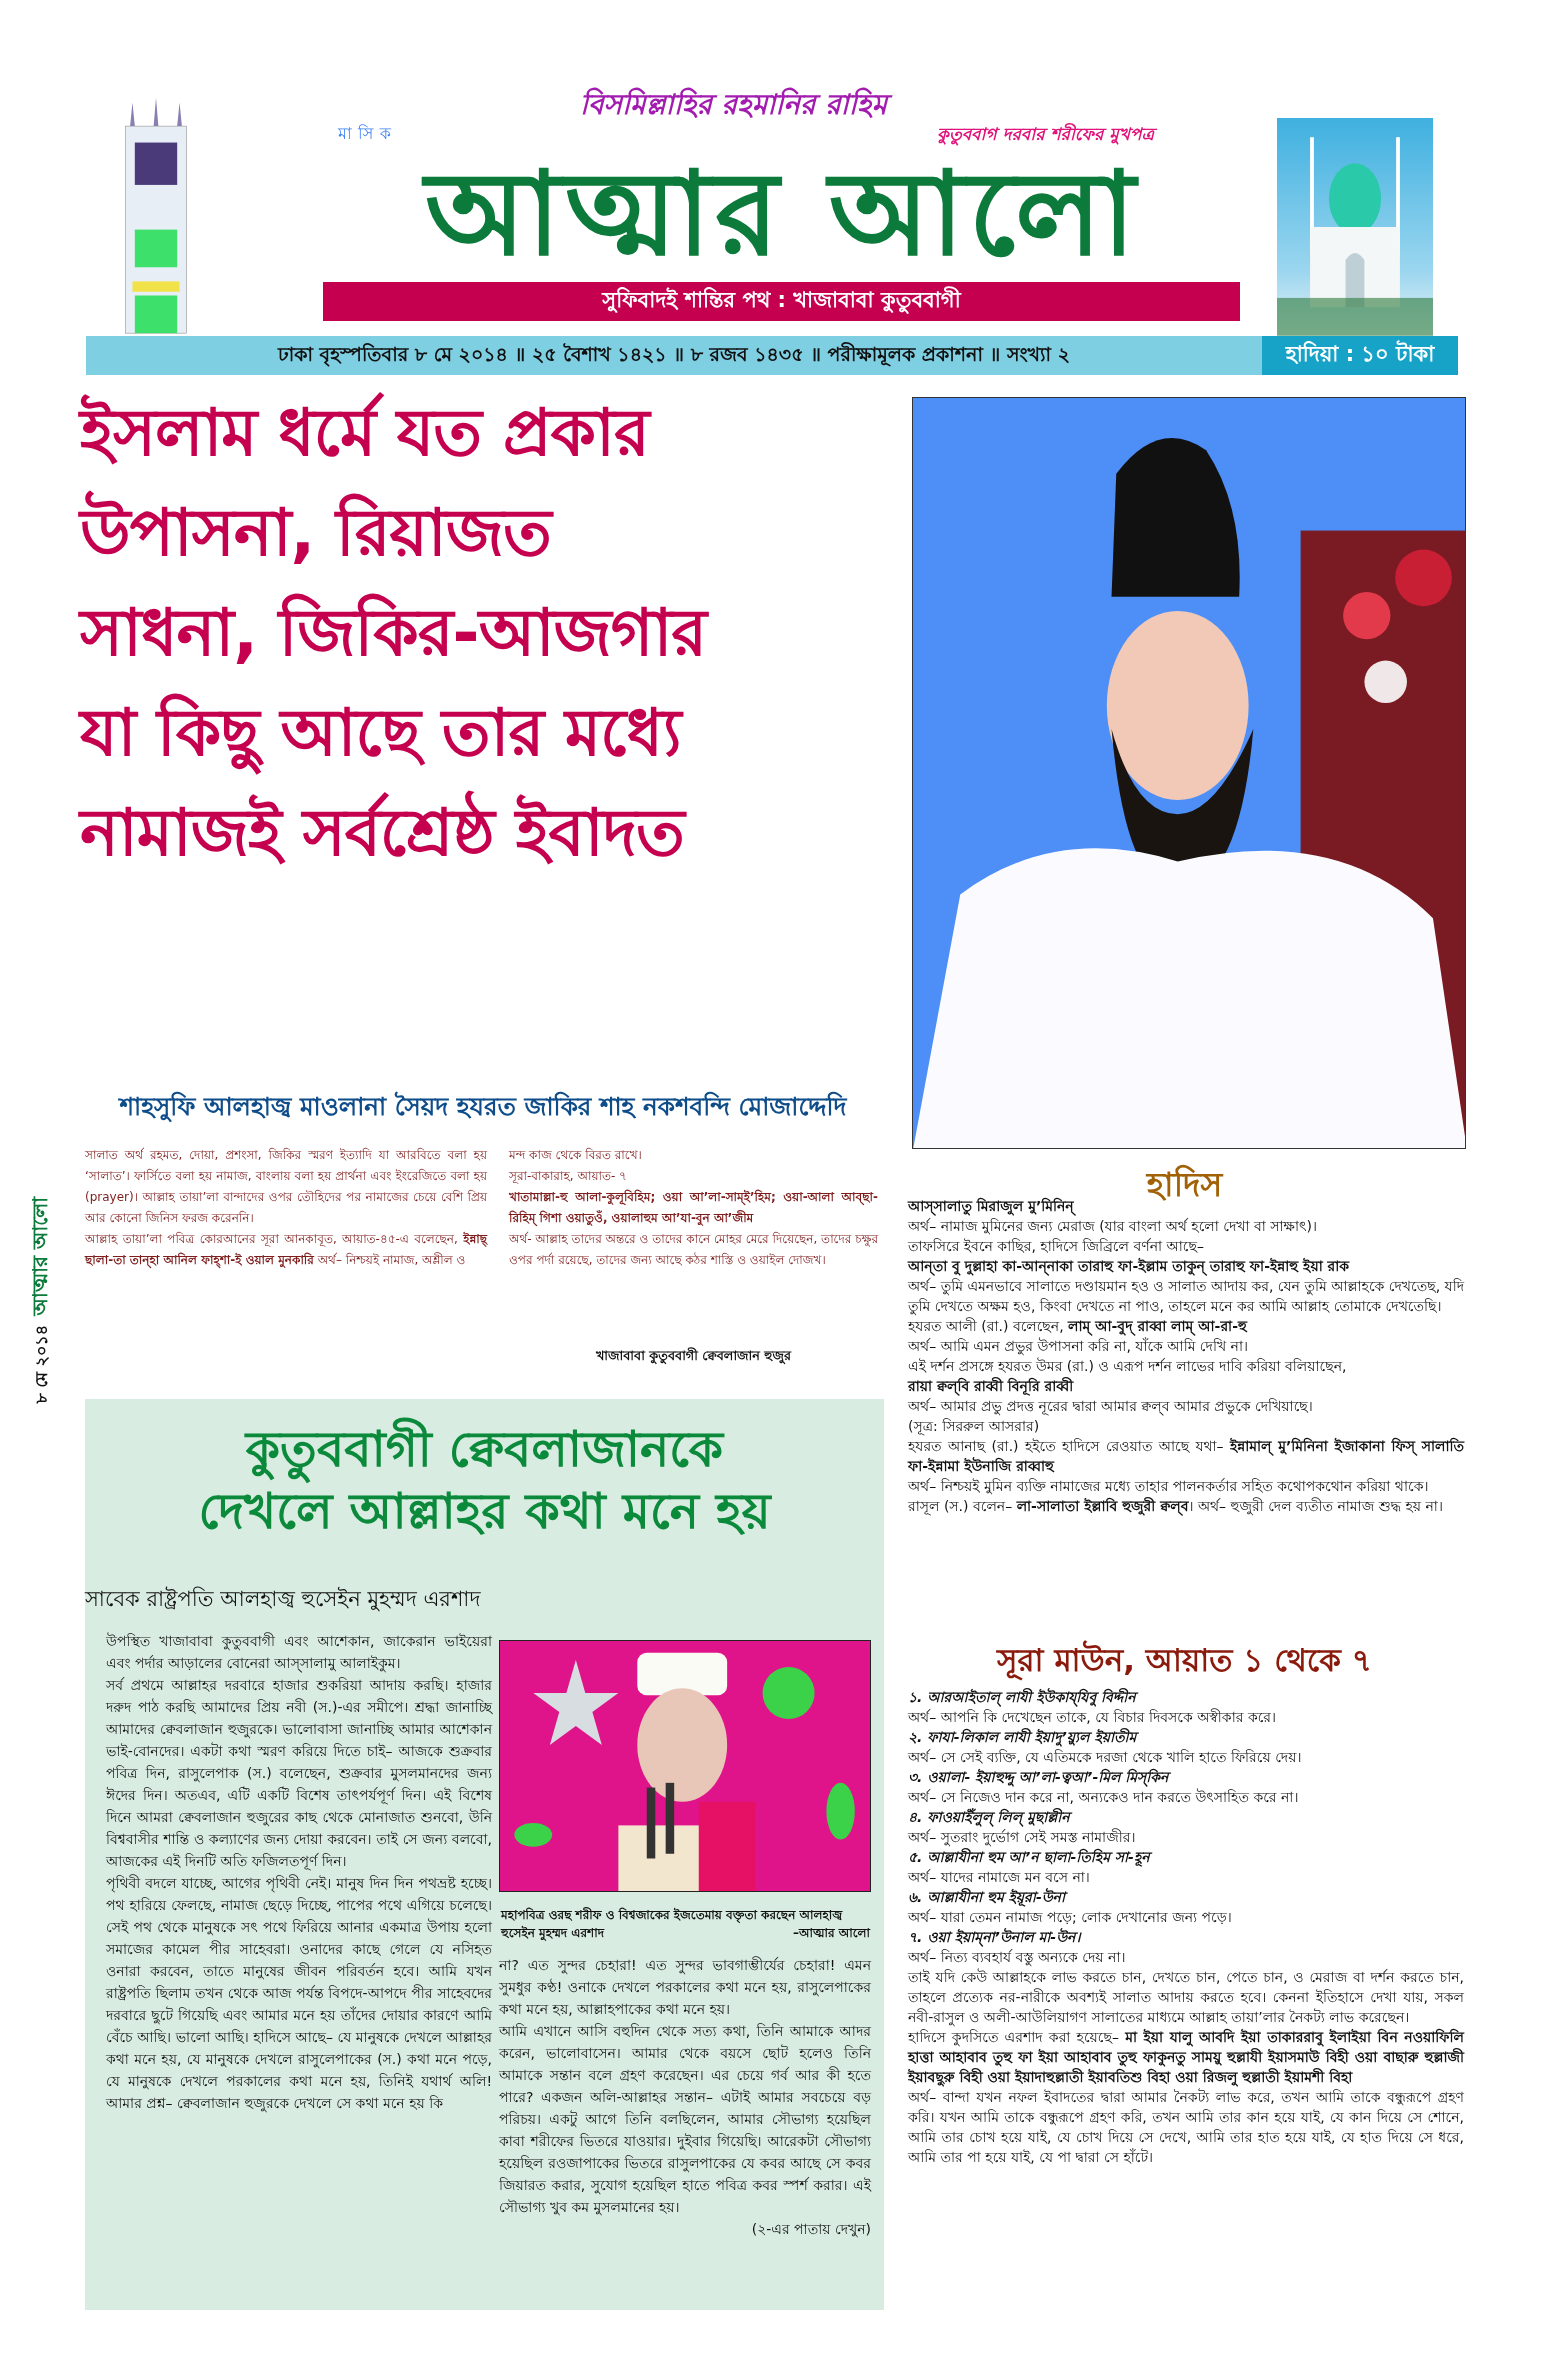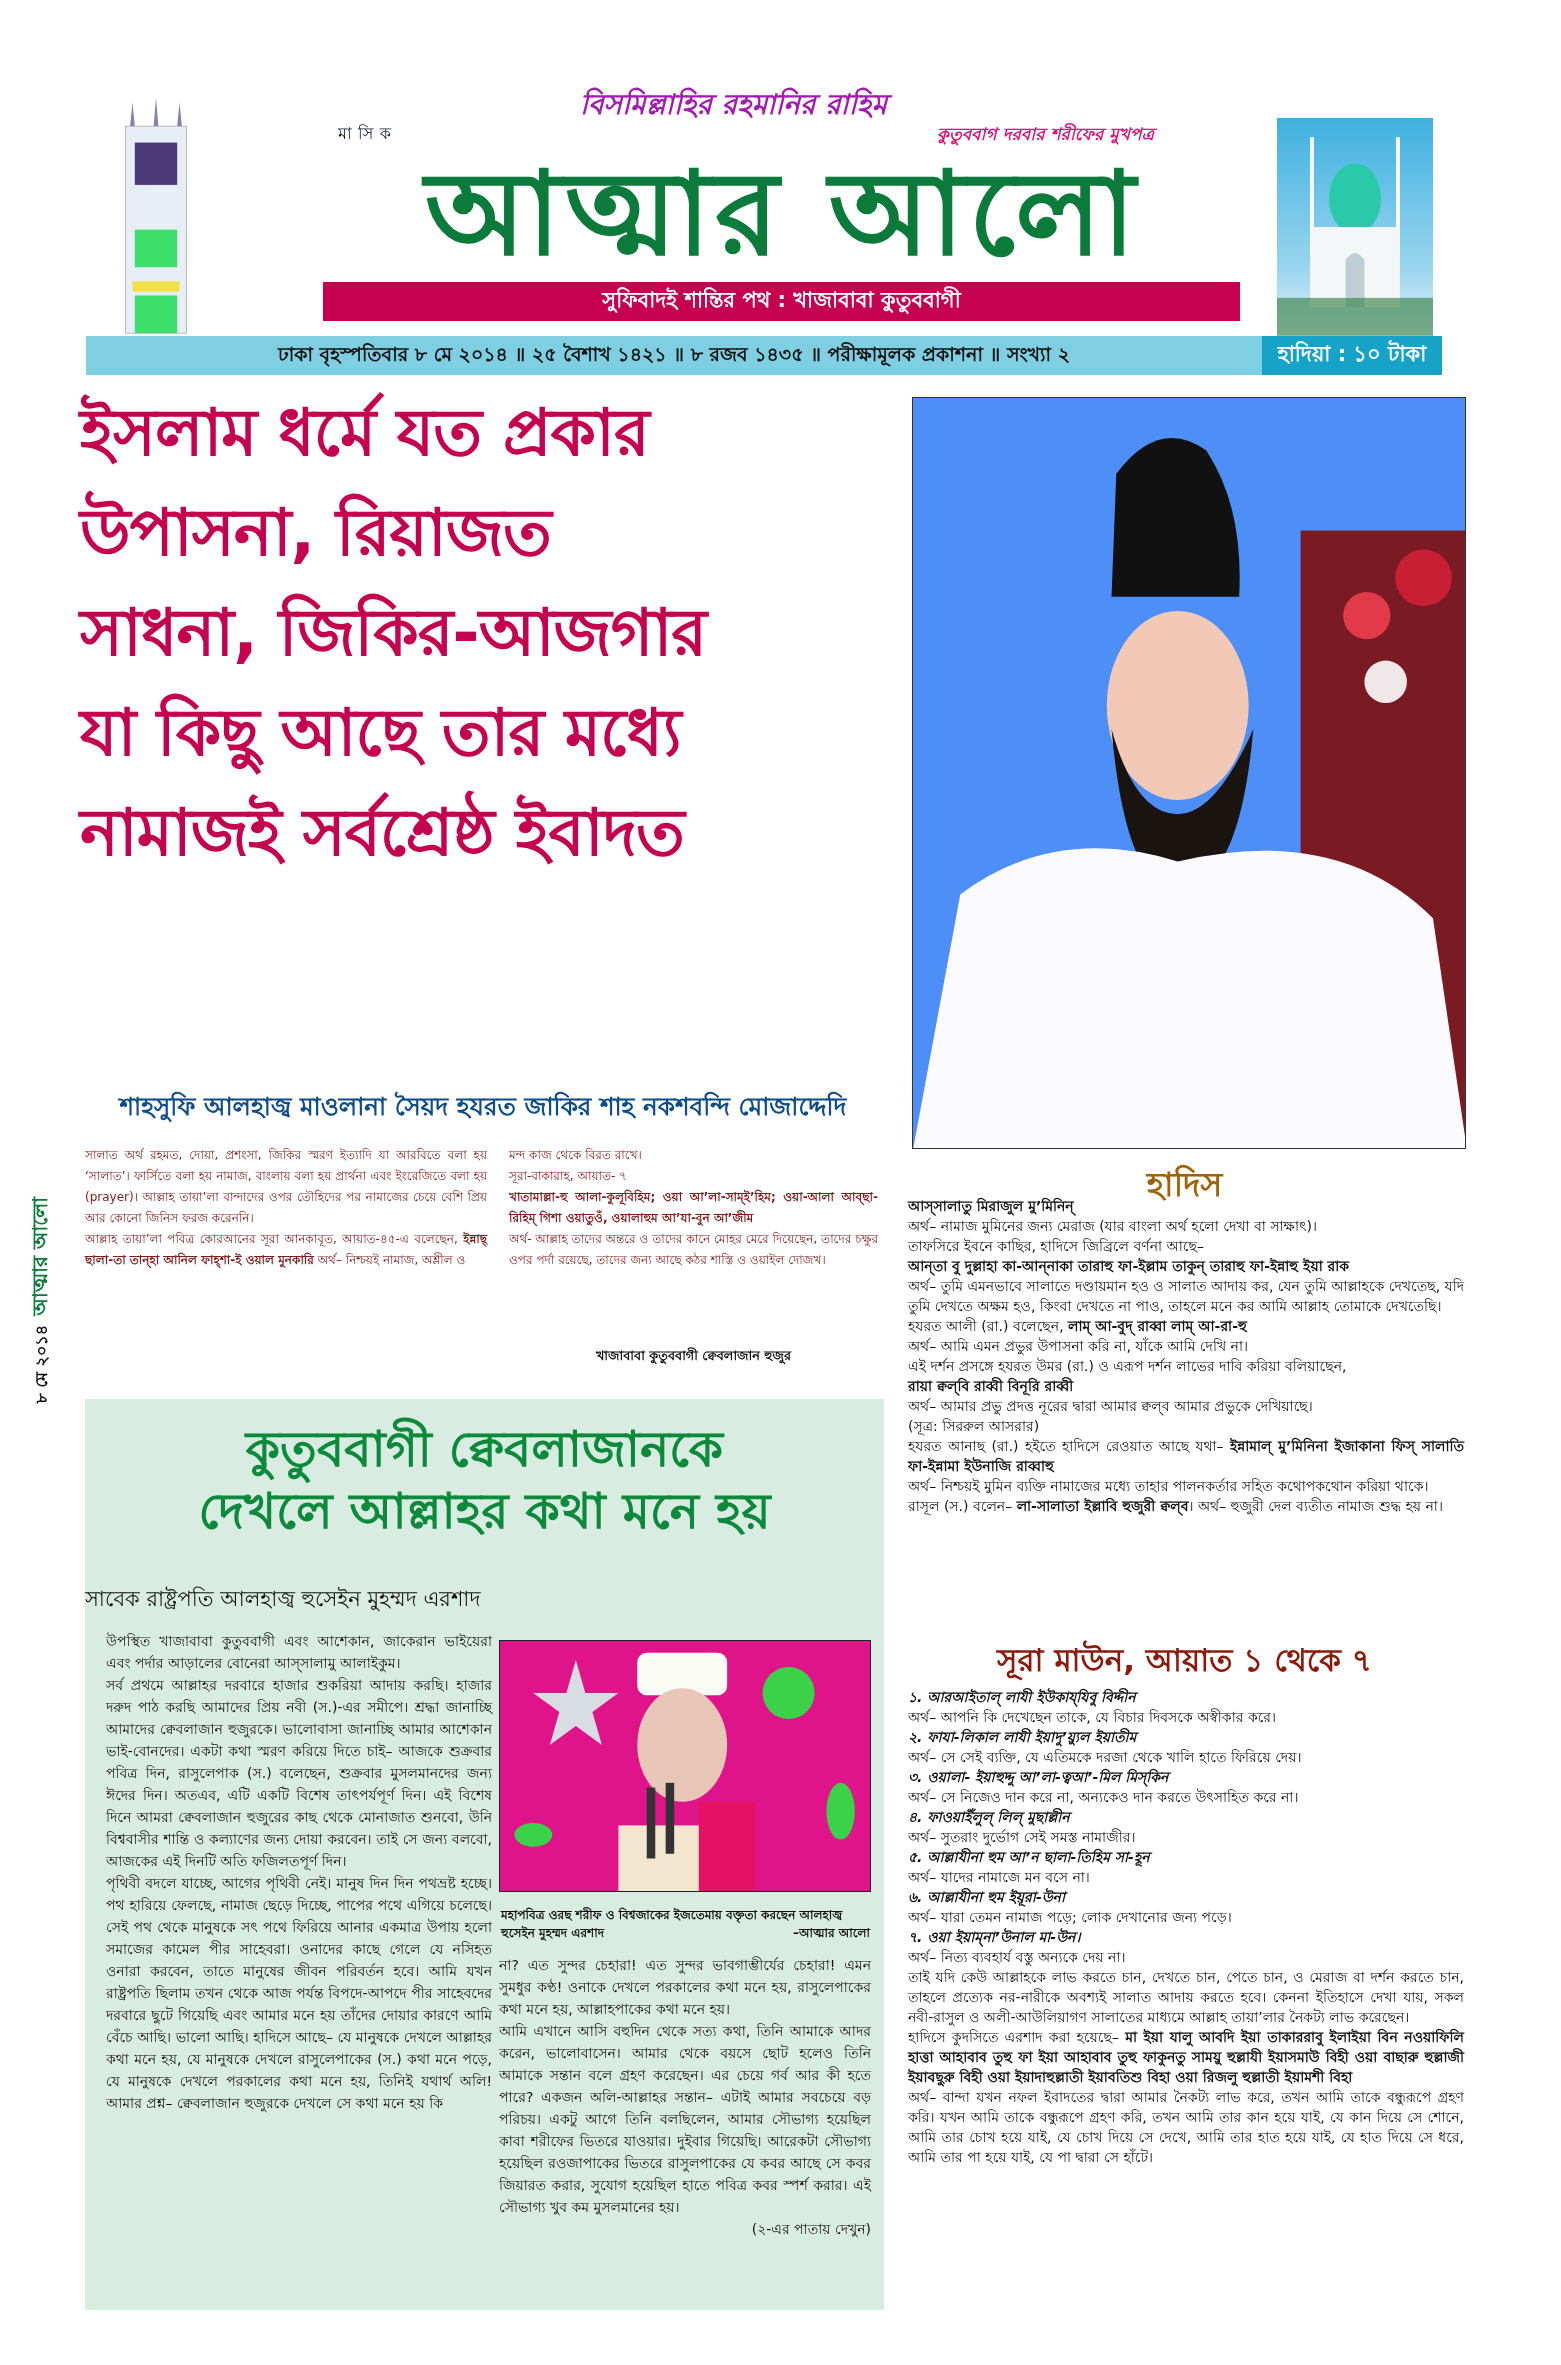--- a/index.html
+++ b/index.html
@@ -3,30 +3,30 @@
 <meta charset="utf-8">
 <style>
   * { box-sizing: border-box; margin: 0; padding: 0; }
   html, body { width: 1561px; height: 2413px; background: #ffffff; overflow: hidden; }
   body { position: relative; font-family: "DejaVu Sans", sans-serif; color: #111; }
 
   .abs { position: absolute; }
 
   
   .bismillah { left: 497px; top: 83px; width: 473px; text-align: center; font-size: 28px; font-weight: bold; font-style: italic; color: #a21caf; }
-  .monthly { left: 338px; top: 121px; font-size: 16px; letter-spacing: 6.6px; color: #0f172a; }
+  .monthly { left: 338px; top: 121px; font-size: 16px; letter-spacing: 6.6px; color: #3b82f6; }
   .mouthpiece { left: 937px; top: 121px; font-size: 17px; font-weight: bold; font-style: italic; color: #e0137a; }
   .title { left: 326px; top: 144px; width: 913px; height: 140px; display: flex; align-items: center; justify-content: center;
            font-family: "DejaVu Sans", sans-serif; font-weight: bold; font-size: 116px; color: #0b7a3b; letter-spacing: 4.7px;
            background: repeating-linear-gradient(90deg, transparent 0 2.8px, rgba(255,255,255,0.12) 2.8px 3.8px); -webkit-background-clip: text; line-height: 1; }
   .tagline { left: 323px; top: 282px; width: 917px; height: 39px; background: #c5004f; color: #fff; font-size: 21px; font-weight: bold;
              display: flex; align-items: center; justify-content: center; }
   .dateline { left: 86px; top: 336px; width: 1176px; height: 39px; background: #7fcfe2; font-size: 19px; font-weight: bold; color: #111;
               display: flex; align-items: center; justify-content: center; }
-  .price { left: 1262px; top: 336px; width: 180px; height: 39px; background: #17a3c8; color: #fff; font-size: 21px; font-weight: bold;
+  .price { left: 1262px; top: 336px; width: 196px; height: 39px; background: #17a3c8; color: #fff; font-size: 21px; font-weight: bold;
            display: flex; align-items: center; justify-content: center; }
 
   
   .bldg-left { left: 116px; top: 97px; width: 80px; height: 237px; }
   .bldg-right { left: 1277px; top: 118px; width: 156px; height: 218px; background: linear-gradient(#3fb0e0, #9bd6ef 70%, #e8f3f6); }
 
   
   .headline { left: 80px; top: 383px; width: 776px; color: #c5004f; font-weight: bold; font-size: 65px; line-height: 100px; letter-spacing: -0.9px; }
   .headline div { white-space: nowrap; }
   .photo-main { left: 912px; top: 397px; width: 554px; height: 752px; background: #4d8ff7; border: 0.9px solid #333; overflow: hidden; }

